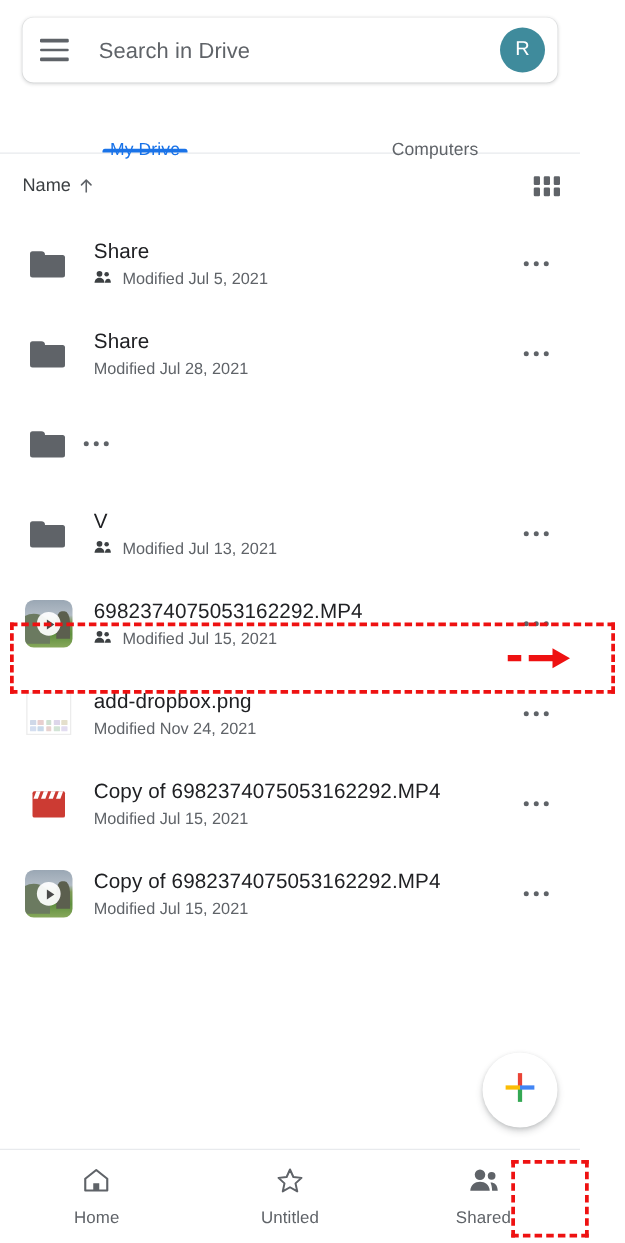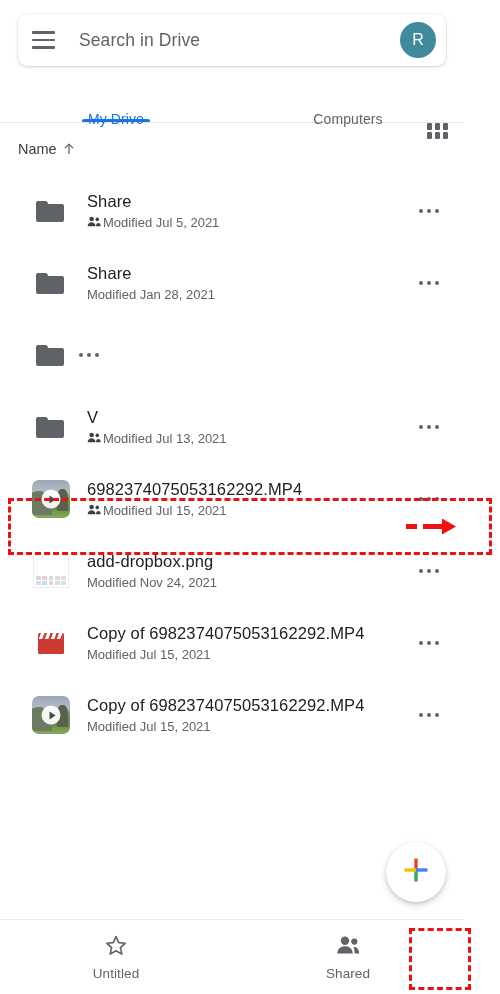--- a/index.html
+++ b/index.html
@@ -115,20 +115,21 @@
     height: 3px;
     background: #1a73e8;
     border-radius: 2px 2px 0 0;
   }
 
   
   .sortrow {
     flex: 0 0 auto;
     height: 52px;
     display: flex;
+    align-items: center;
     padding: 0 16px 0 18px;
     box-sizing: border-box;
   }
   .sortlabel {
     font-size: 14.5px;
     color: #3c4043;
     display: flex;
     align-items: center;
     gap: 5px;
     cursor: pointer;
@@ -157,21 +158,21 @@
   
   .list {
     flex: 1 1 auto;
     position: relative;
     overflow: hidden;
   }
   .row {
     height: 72px;
     display: flex;
     align-items: center;
-    padding: 0 18px 0 30px;
+    padding: 0 18px 0 18px;
     box-sizing: border-box;
     position: relative;
     cursor: pointer;
   }
   .row .thumb {
     flex: 0 0 auto;
     width: 42px;
     display: flex;
     align-items: center;
     justify-content: center;
@@ -188,21 +189,21 @@
     overflow: hidden;
     text-overflow: ellipsis;
     letter-spacing: .1px;
   }
   .fsub {
     margin-top: 4px;
     font-size: 13px;
     color: #5f6368;
     display: flex;
     align-items: center;
-    gap: 2px;
+    gap: 9px;
     white-space: nowrap;
   }
   .kebab {
     flex: 0 0 auto;
     width: 34px;
     height: 34px;
     display: flex;
     align-items: center;
     justify-content: center;
     gap: 3.5px;
@@ -452,21 +453,21 @@
         </div>
     </div>
 
     <div class="row">
       <div class="thumb">
         <span class="folder-ic"></span>
       </div>
       <div class="meta">
         <div class="fname">Share</div>
         <div class="fsub">
-          <span>Modified Jan 28, 2021</span>
+          <span>Modified Jul 28, 2021</span>
         </div>
       </div>
       <div class="kebab">
           <i></i>
           <i></i>
           <i></i>
         </div>
     </div>
 
     <div class="row">
@@ -627,20 +628,29 @@
         <rect x="3.5" y="13.3" width="11.5" height="3.4" fill="#fbbc04"></rect>
         <rect x="15" y="13.3" width="11.5" height="3.4" fill="#4285f4"></rect>
       </svg>
     </span>
   </div>
 
   <div class="bottomnav">
     <div class="navitem">
       <span>
         <svg width="24" height="22" viewBox="0 0 24 22">
+          <path d="M3.2 10 L12 3 L20.8 10 L20.8 19.4 L3.2 19.4 Z" fill="none" stroke="#5f6368" stroke-width="1.7" stroke-linejoin="round"></path>
+          <rect x="9.6" y="13.6" width="4.8" height="5.8" fill="#5f6368"></rect>
+        </svg>
+      </span>
+      <span class="navlabel">Home</span>
+    </div>
+    <div class="navitem">
+      <span>
+        <svg width="24" height="22" viewBox="0 0 24 22">
           <path d="M12 2.6 L14.7 8.6 L21.2 9.3 L16.4 13.7 L17.8 20.1 L12 16.8 L6.2 20.1 L7.6 13.7 L2.8 9.3 L9.3 8.6 Z" fill="none" stroke="#5f6368" stroke-width="1.6" stroke-linejoin="round"></path>
         </svg>
       </span>
       <span class="navlabel">Untitled</span>
     </div>
     <div class="navitem">
       <span>
         <svg width="26" height="22" viewBox="0 0 26 22">
           <circle cx="10" cy="6.8" r="4.2" fill="#5f6368"></circle>
           <path d="M2.2 19.6 C2.6 14.4 5.9 12.3 10 12.3 C14.1 12.3 17.4 14.4 17.8 19.6 Z" fill="#5f6368"></path>

